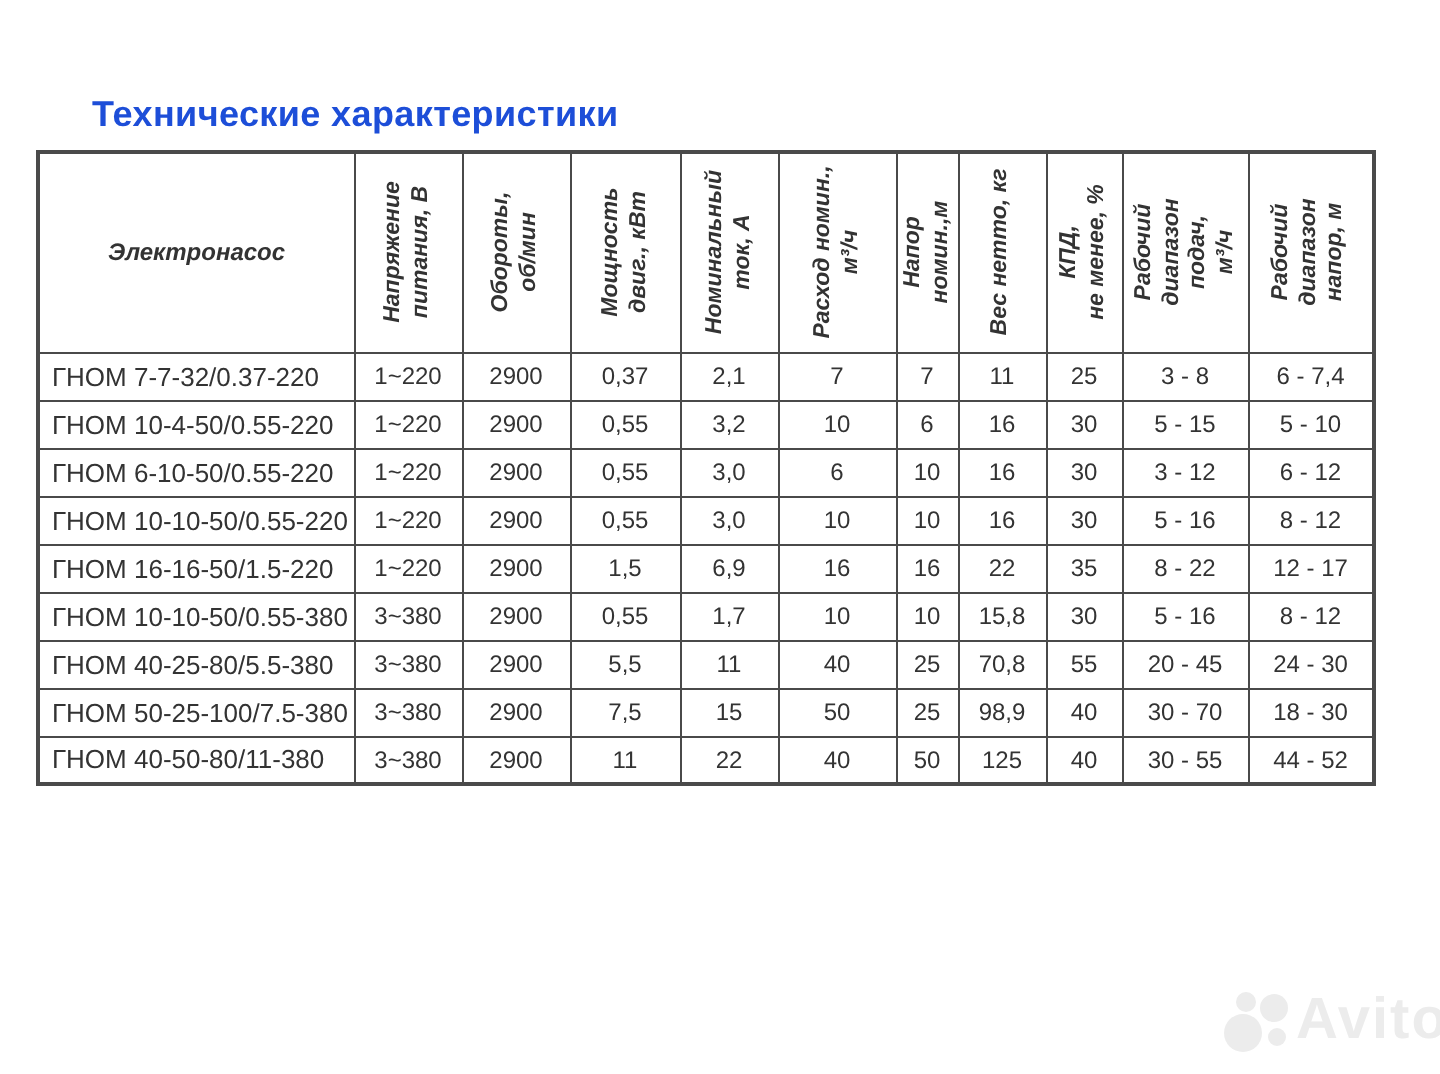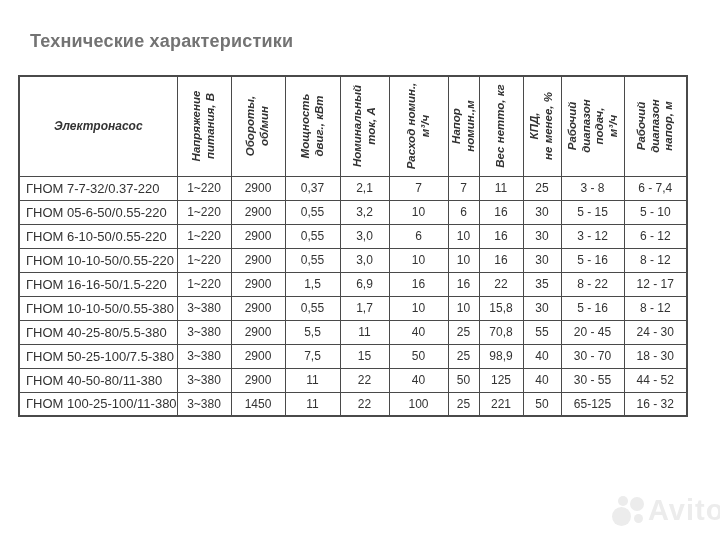--- a/index.html
+++ b/index.html
@@ -5,23 +5,23 @@
   html,body { margin:0; padding:0; }
   body {
     width:720px; height:537px;
     background:#ffffff;
     font-family:"Liberation Sans", sans-serif;
     position:relative;
     overflow:hidden;
   }
   .page-title {
     position:absolute; left:30px; top:31px;
-    margin:0;
+    margin:16px;
     font-size:18px; font-weight:bold;
-    color:#737373;
+    color:#1d4ed8;
     letter-spacing:0.2px;
   }
   table.specs {
     position:absolute; left:18px; top:75px;
     width:668px;
     border-collapse:collapse;
     table-layout:fixed;
     border:2px solid #4a4a4a;
   }
   .specs th, .specs td {
@@ -160,21 +160,21 @@
         <td>0,37</td>
         <td>2,1</td>
         <td>7</td>
         <td>7</td>
         <td>11</td>
         <td>25</td>
         <td>3 - 8</td>
         <td>6 - 7,4</td>
       </tr>
       <tr>
-        <td class="model">ГНОМ 05-6-50/0.55-220</td>
+        <td class="model">ГНОМ 10-4-50/0.55-220</td>
         <td>1~220</td>
         <td>2900</td>
         <td>0,55</td>
         <td>3,2</td>
         <td>10</td>
         <td>6</td>
         <td>16</td>
         <td>30</td>
         <td>5 - 15</td>
         <td>5 - 10</td>
@@ -262,33 +262,20 @@
         <td>3~380</td>
         <td>2900</td>
         <td>11</td>
         <td>22</td>
         <td>40</td>
         <td>50</td>
         <td>125</td>
         <td>40</td>
         <td>30 - 55</td>
         <td>44 - 52</td>
-      </tr>
-      <tr>
-        <td class="model">ГНОМ 100-25-100/11-380</td>
-        <td>3~380</td>
-        <td>1450</td>
-        <td>11</td>
-        <td>22</td>
-        <td>100</td>
-        <td>25</td>
-        <td>221</td>
-        <td>50</td>
-        <td>65-125</td>
-        <td>16 - 32</td>
       </tr>
     </tbody>
 </table>
 
 <div class="wm">
   <span class="dot d1"></span>
   <span class="dot d2"></span>
   <span class="dot d3"></span>
   <span class="dot d4"></span>
   <span class="wm-text">Avito</span>

